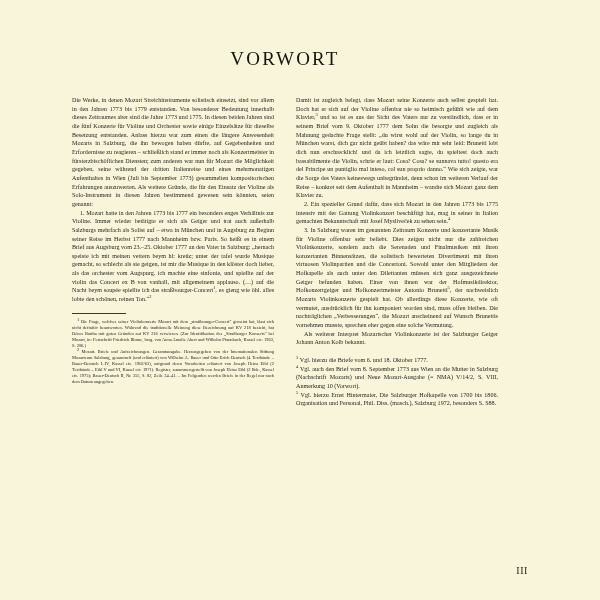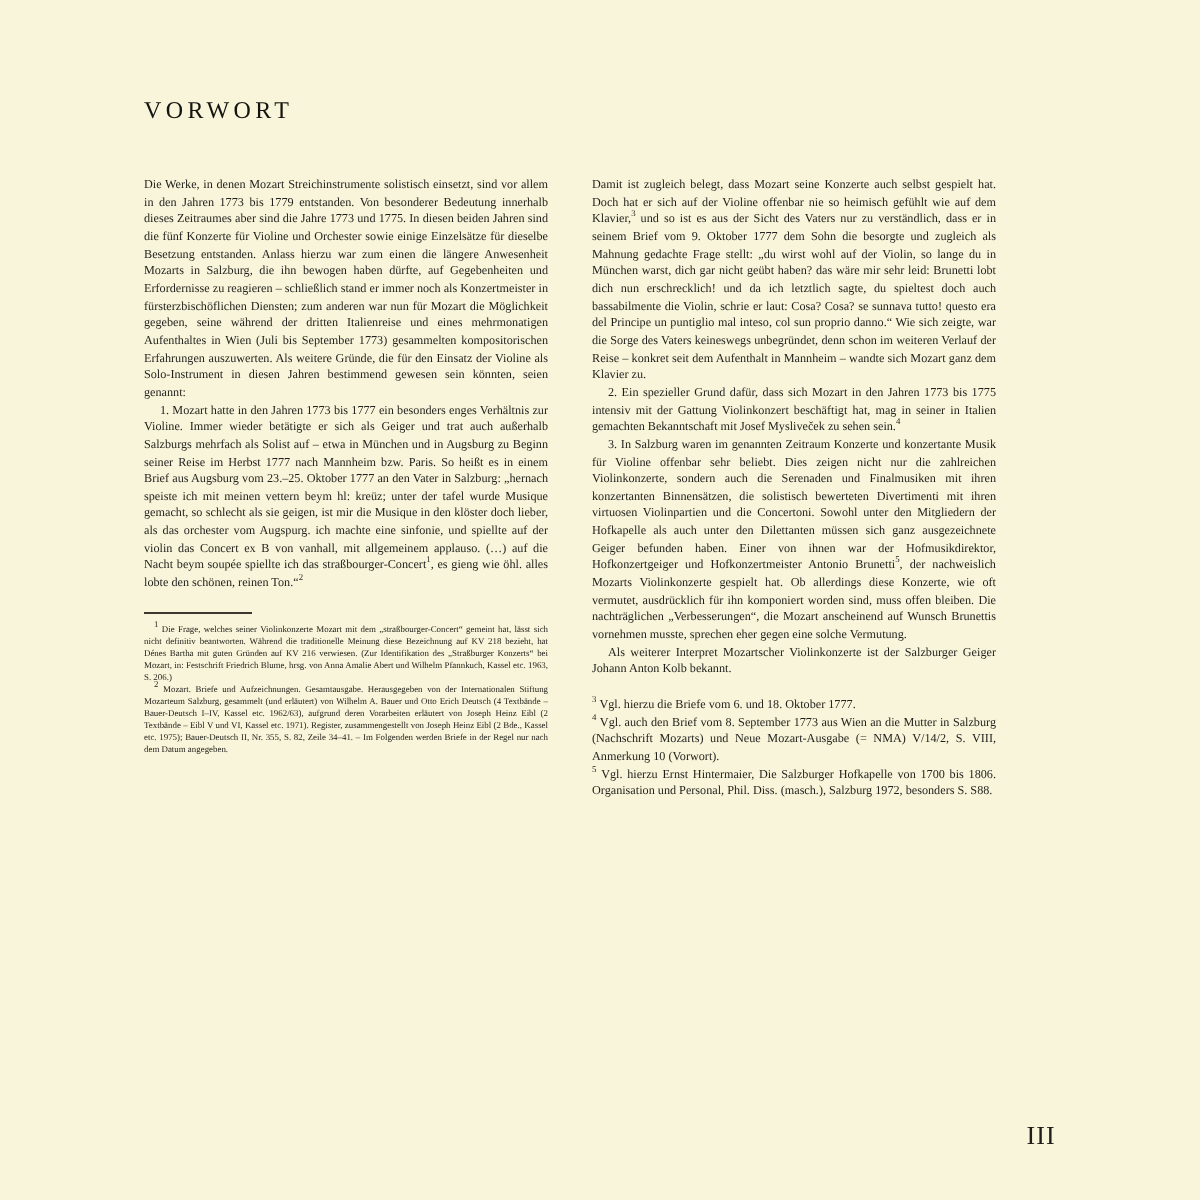--- a/index.html
+++ b/index.html
@@ -23,21 +23,22 @@
     padding: 0;
   }
   .page-inner {
     position: absolute;
     left: 72px;
     top: 48px;
     width: 426px;
     height: 510px;
   }
   .title {
-    font-size: 12px;
+    text-align: center;
+    font-size: 19px;
     letter-spacing: 2.2px;
     font-weight: normal;
     margin: 0 0 26px 0;
     color: #141410;
     font-family: "Liberation Serif", "DejaVu Serif", serif;
   }
   .columns {
     display: flex;
     gap: 22px;
     align-items: flex-start;
@@ -82,21 +83,21 @@
     -webkit-hyphens: auto;
     hyphens: auto;
   }
   .rcol-footnotes {
     margin-top: 9px;
   }
   .folio {
     position: absolute;
     right: 72px;
     bottom: 24px;
-    font-size: 13px;
+    font-size: 10px;
     letter-spacing: 0.6px;
     color: #1f1e1a;
   }
 </style>
 </head>
 <body>
 
 <div class="page">
   <div class="page-inner">
 

